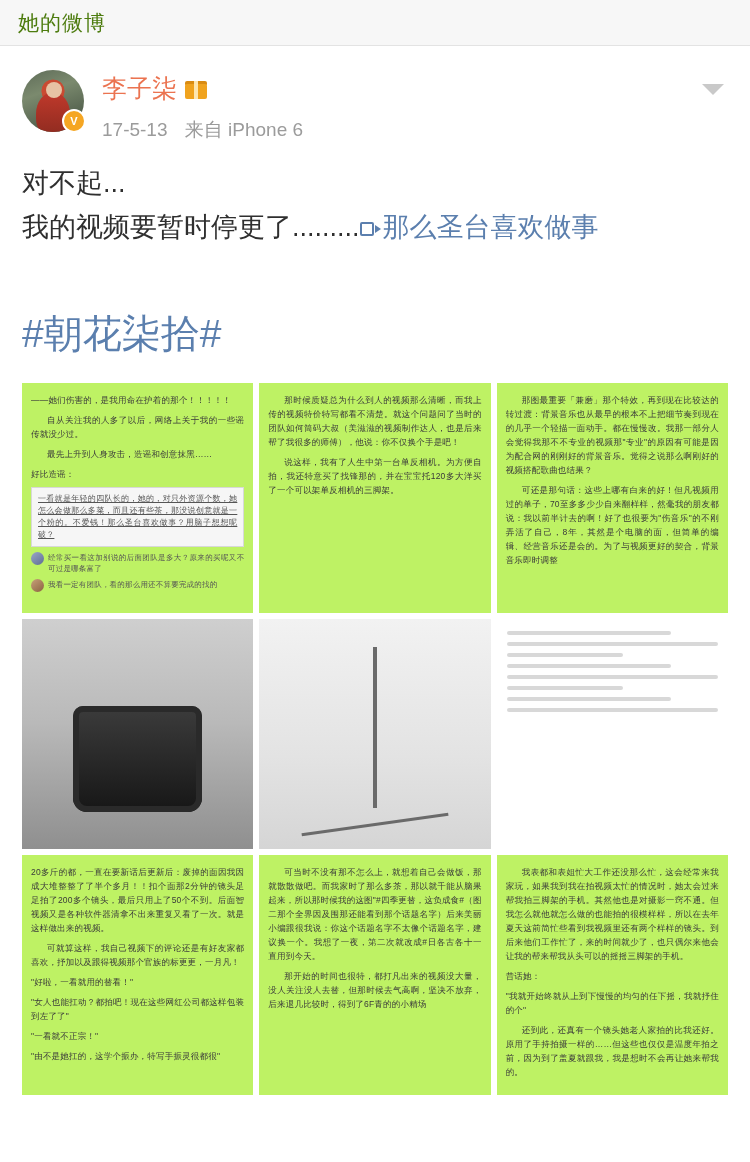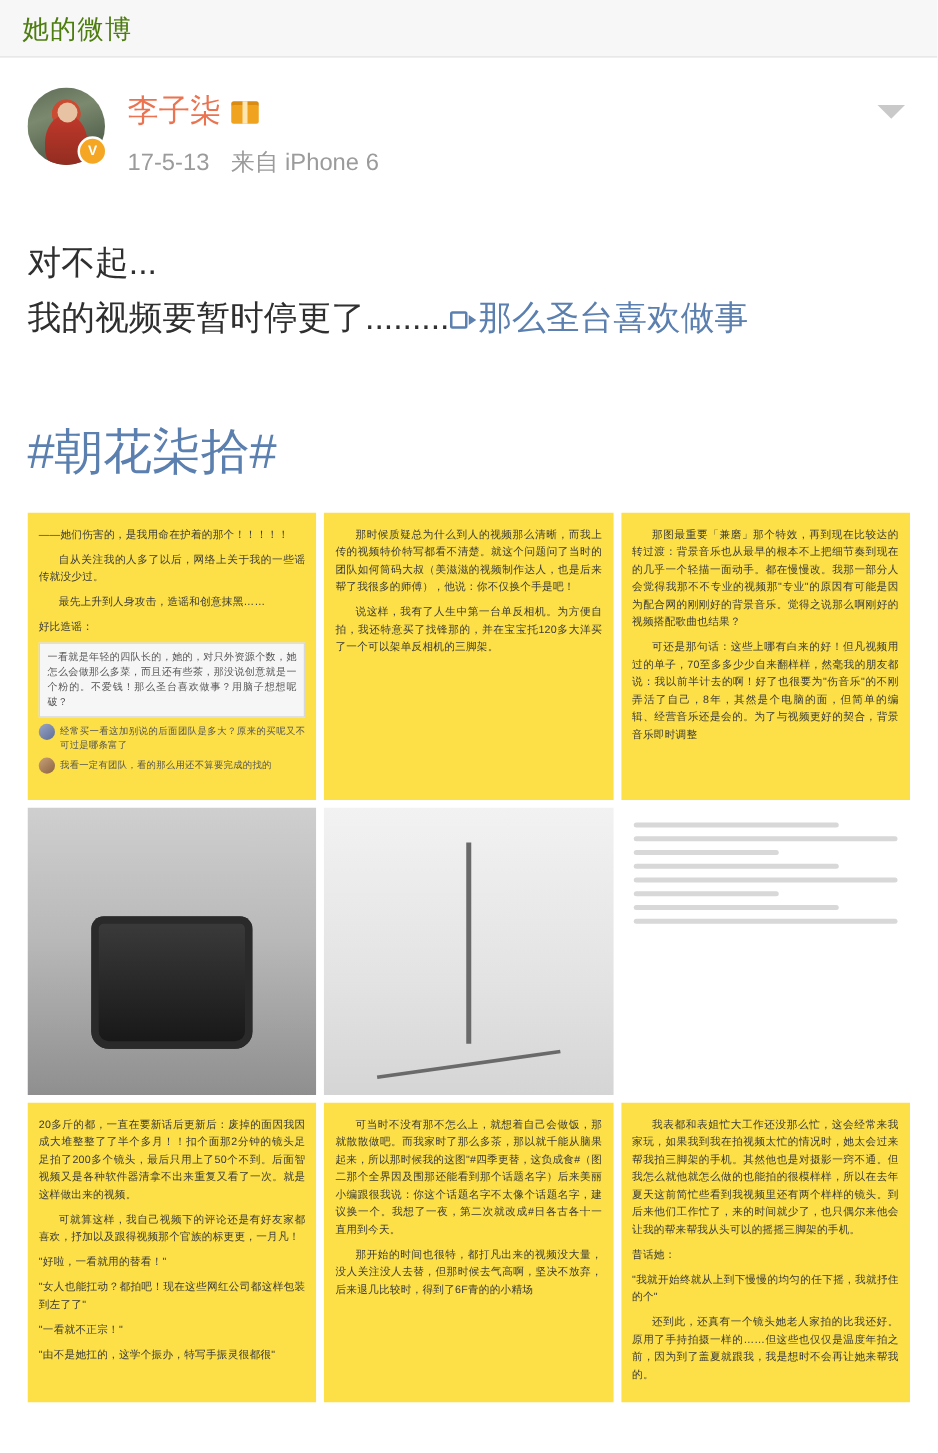--- a/index.html
+++ b/index.html
@@ -148,21 +148,21 @@
     width: 0;
     height: 0;
     border-left: 11px solid transparent;
     border-right: 11px solid transparent;
     border-top: 11px solid #c9c9c9;
     cursor: pointer;
   }
 
   
   .post-body {
-    margin-top: 36px;
+    margin-top: 9px;
     font-size: 27px;
     line-height: 44px;
     color: #2f2f2f;
     word-break: break-all;
   }
   .post-body .link {
     color: #5b7fae;
   }
   .video-icon {
     display: inline-block;
@@ -216,39 +216,40 @@
     background: #ffffff;
   }
   .cell.tall { height: 240px; }
 
   
   .txtshot {
     width: 100%;
     height: 100%;
     box-sizing: border-box;
     padding: 10px 9px;
-    background: #fde047;
+    background: #bef264;
     font-size: 8.5px;
     line-height: 14px;
     color: #3a3a3a;
     letter-spacing: 0.2px;
     overflow: hidden;
     text-align: justify;
   }
   .txtshot p { margin: 0 0 6px 0; }
   .txtshot .indent { text-indent: 16px; }
 
   .quotebox {
     border: 1px solid #d8d8d8;
     background: #f6f6f6;
     padding: 5px 6px;
     margin: 4px 0;
     font-size: 8px;
     line-height: 12px;
     color: #555;
+    text-decoration: underline;
   }
   .comment-row {
     display: flex;
     align-items: flex-start;
     margin-top: 5px;
     font-size: 7.5px;
     line-height: 11px;
     color: #555;
   }
   .comment-row .ava {

